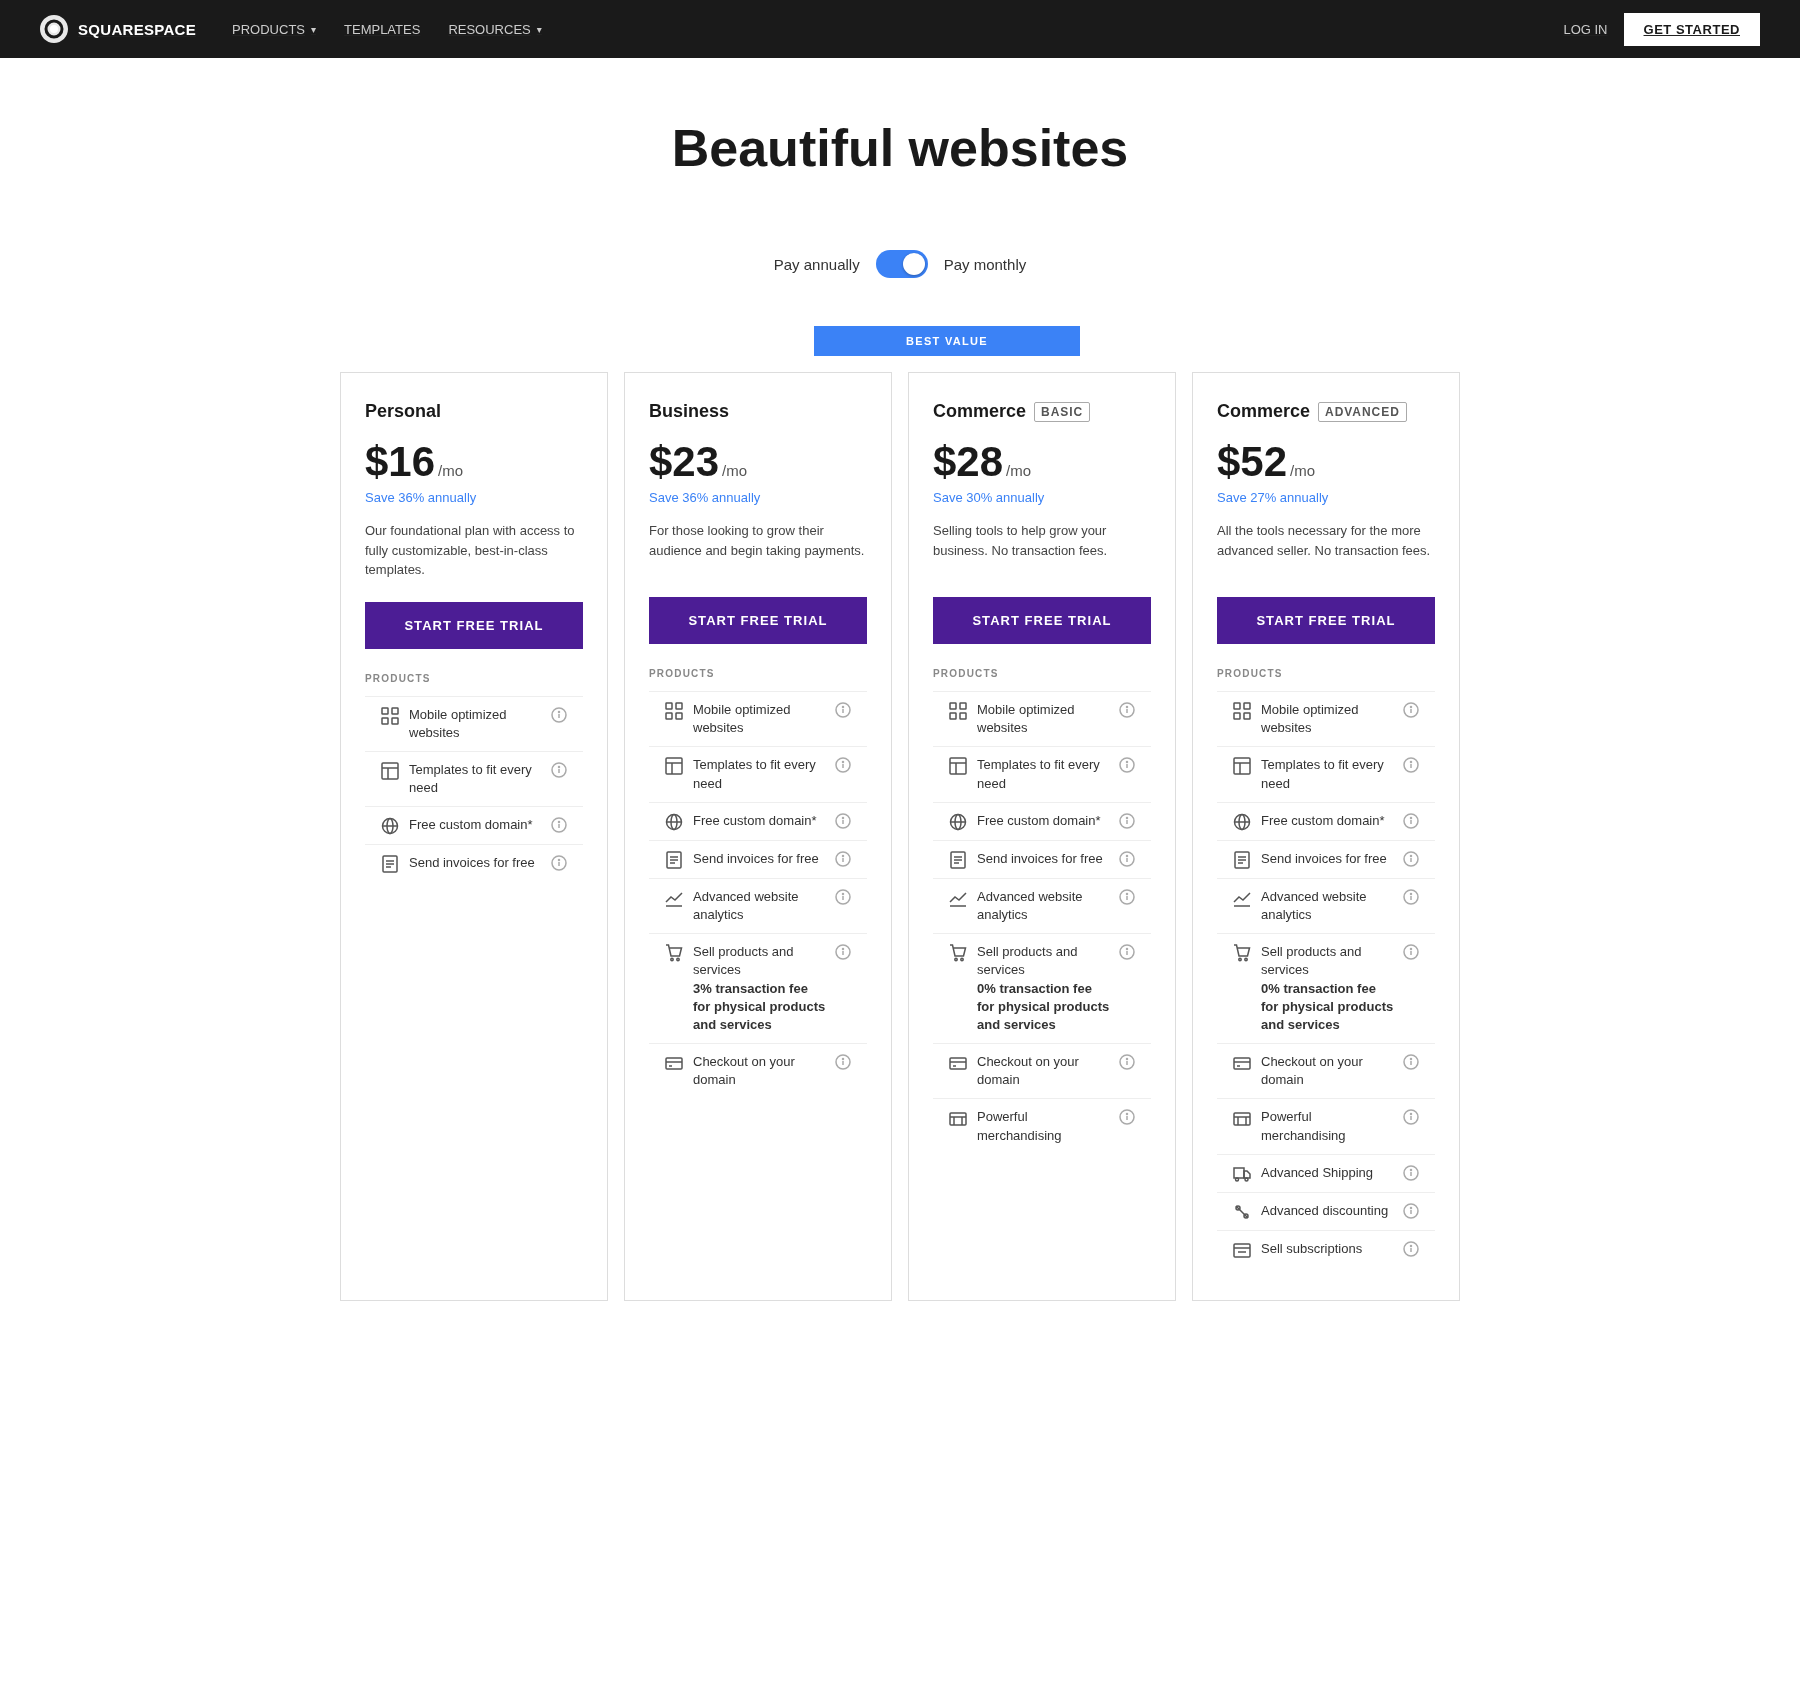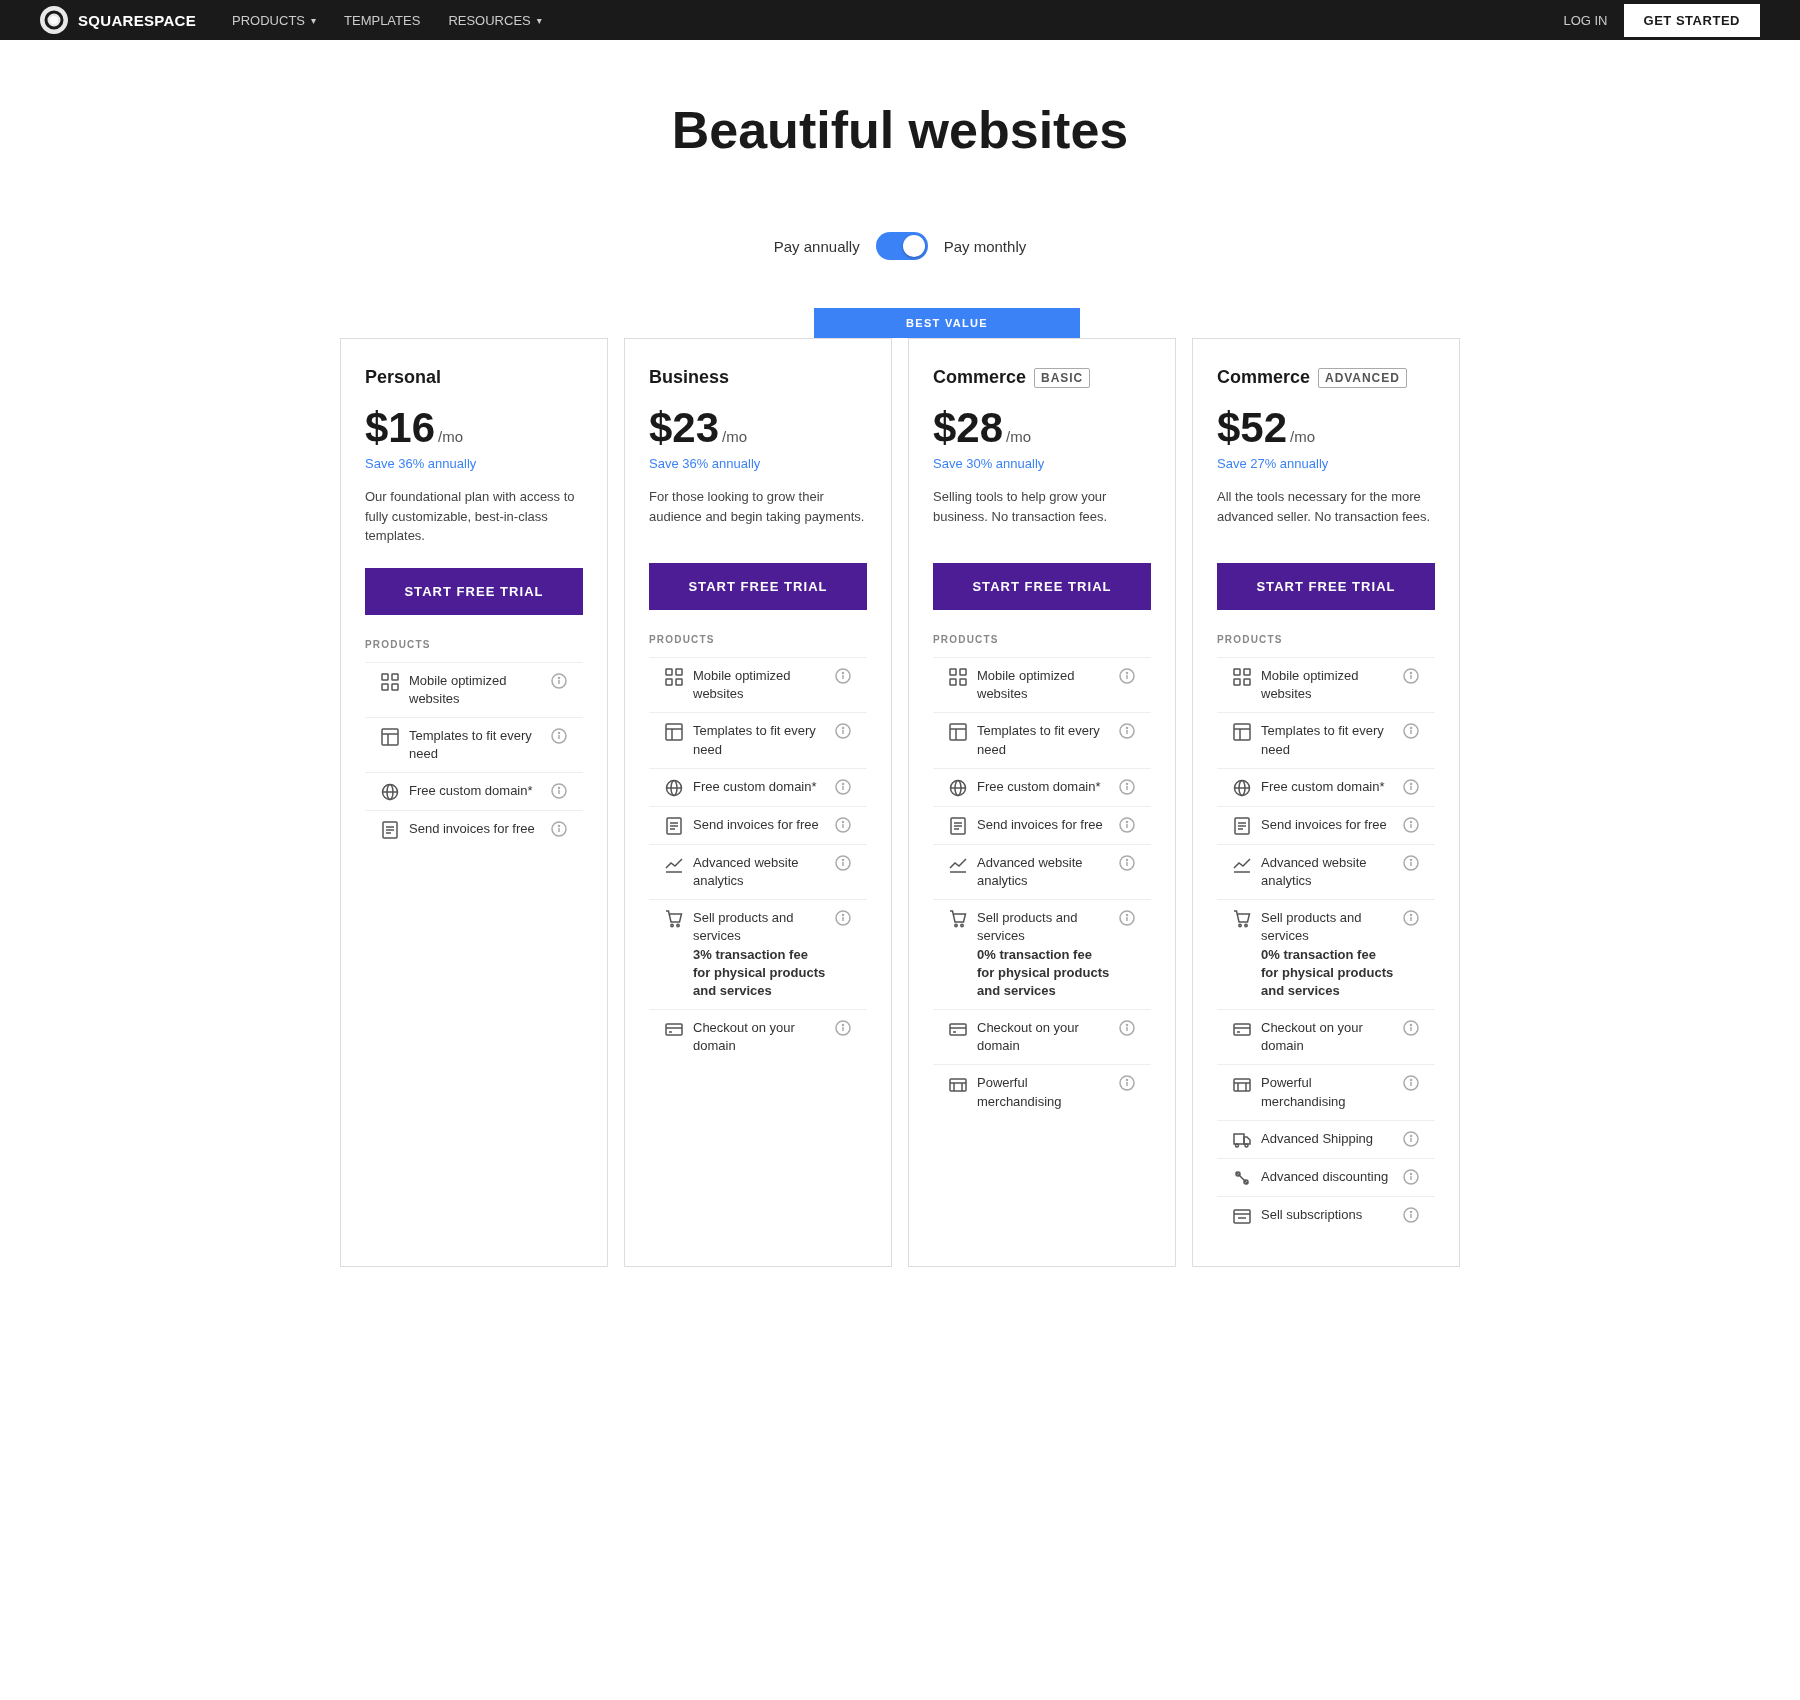--- a/index.html
+++ b/index.html
@@ -9,22 +9,23 @@
       color: #222;
       min-width: 1100px;
     }
 
     
     nav {
       background: #1a1a1a;
       display: flex;
       align-items: center;
       padding: 0 40px;
-      height: 40px;
+      height: 58px;
       justify-content: space-between;
+      text-decoration: underline;
     }
     .nav-left { display: flex; align-items: center; gap: 36px; }
     .nav-logo { display: flex; align-items: center; gap: 10px; color: #fff; font-size: 15px; font-weight: 600; letter-spacing: 0.02em; }
     .nav-logo svg { width: 28px; height: 28px; }
     .nav-links { display: flex; align-items: center; gap: 28px; }
     .nav-link { color: #ccc; font-size: 13px; font-weight: 500; cursor: pointer; display: flex; align-items: center; gap: 4px; }
     .nav-right { display: flex; align-items: center; gap: 16px; }
     .nav-login { color: #ccc; font-size: 13px; font-weight: 500; cursor: pointer; }
     .nav-getstarted {
       background: #fff;
@@ -86,21 +87,21 @@
       font-size: 11px;
       font-weight: 700;
       letter-spacing: 0.12em;
       padding: 9px;
       width: calc(25% - 14px);
       margin-left: calc(25% + 4px);
     }
     .pricing-cards {
       display: flex;
       gap: 16px;
-      margin-top: 0;
+      margin-top: 16px;
     }
     .pricing-card {
       flex: 1;
       border: 1px solid #ddd;
       padding: 28px 24px 32px;
       background: #fff;
       position: relative;
     }
     .plan-name { font-size: 18px; font-weight: 700; color: #1a1a1a; display: flex; align-items: center; gap: 8px; }
     .plan-badge {

